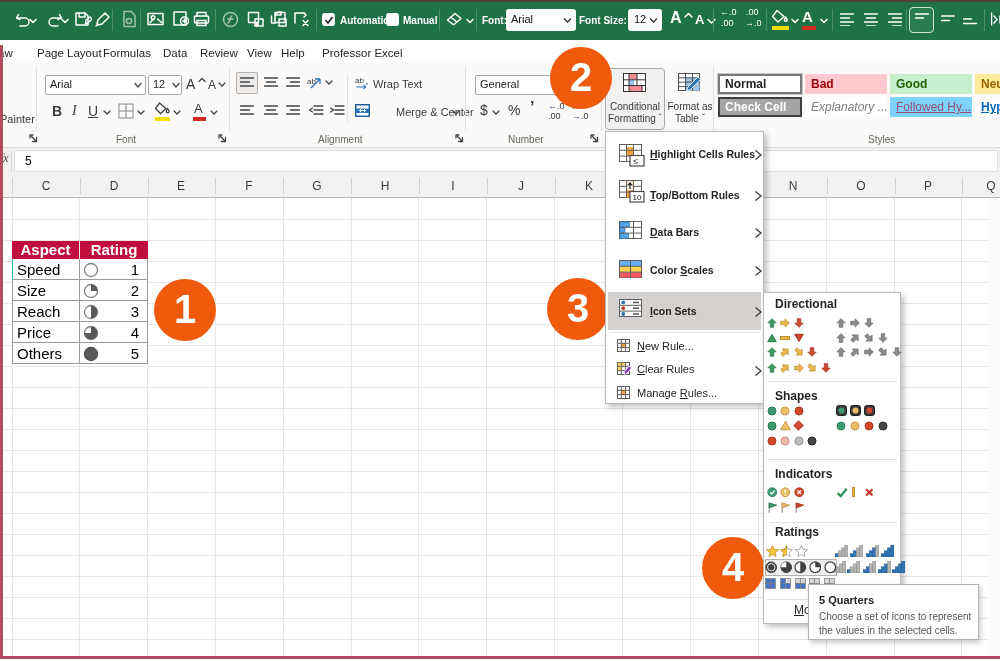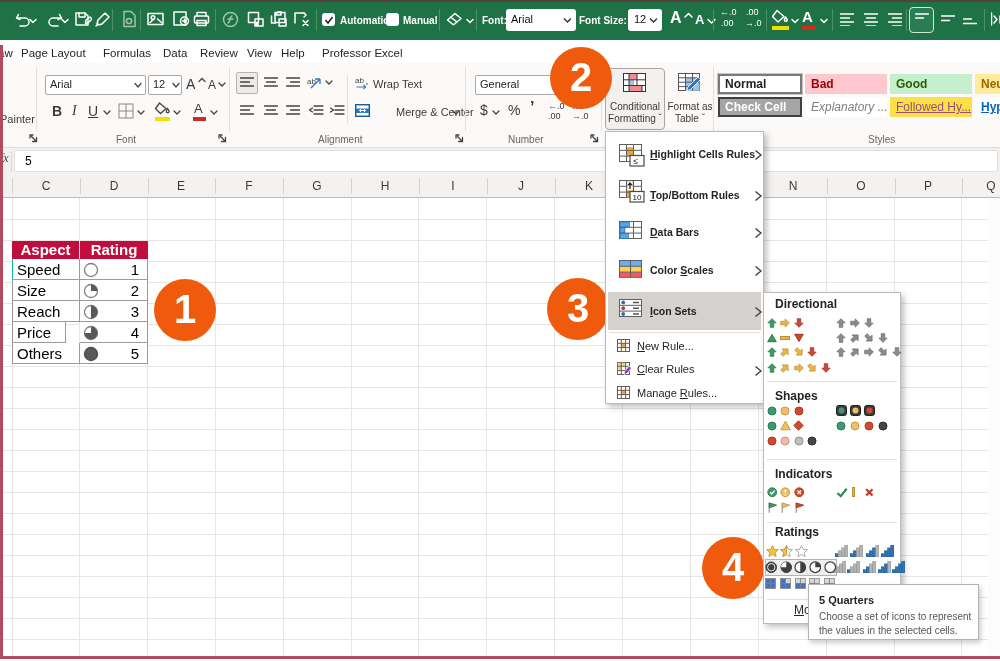--- a/index.html
+++ b/index.html
@@ -195,21 +195,21 @@
 <svg class="a" style="left:963px;top:17px" width="14" height="10">
       <path class="w" d="M0.5 2 h8 M0.5 6.5 h13" stroke-width="1.6"></path>
     </svg>
 <div class="sep" style="left:984px"></div>
 <svg class="a" style="left:991px;top:12px" width="10" height="14">
       <path class="w" d="M0.5 1 v12 M3 4 l3 3.5 -3 3.5 M9 4 v7" stroke-width="1.5"></path>
     </svg>
 </div>
 <div id="tabs" class="a">
 <span style="left:-2px">aw</span>
-<span style="left:21px">Page Layout</span>
+<span style="left:37px">Page Layout</span>
 <span style="left:103px">Formulas</span>
 <span style="left:163px">Data</span>
 <span style="left:200px">Review</span>
 <span style="left:247px">View</span>
 <span style="left:281px">Help</span>
 <span style="left:322px">Professor Excel</span>
 </div>
 <div id="ribbon" class="a">
 <div class="rtxt" style="left:0px;top:50px;">Painter</div>
 <svg class="launch" style="left:29px;top:71px">
@@ -355,21 +355,21 @@
 <div class="rtxt" style="left:664px;top:38px;width:52px;text-align:center;font-size:10px;">Format as</div>
 <div class="rtxt" style="left:664px;top:50px;width:52px;text-align:center;font-size:10px;">Table ˇ</div>
 <div class="gsep" style="left:713px"></div>
 
 <div class="a" style="left:718px;top:11px;width:84px;height:20px;background:#fff;border:2px solid #7a7a78;outline:1px solid #c8c6c4;font-size:12px;font-weight:700;color:#222;padding:1px 5px;">Normal</div>
 <div class="a" style="left:805px;top:11px;width:82px;height:20px;background:#ffc7ce;font-size:12px;font-weight:700;color:#9c0006;padding:3px 6px;white-space:nowrap;overflow:hidden;">Bad</div>
 <div class="a" style="left:890px;top:11px;width:82px;height:20px;background:#c6efce;font-size:12px;font-weight:700;color:#276100;padding:3px 6px;white-space:nowrap;overflow:hidden;">Good</div>
 <div class="a" style="left:975px;top:11px;width:25px;height:20px;background:#ffeb9c;font-size:12px;font-weight:700;color:#9c6500;padding:3px 6px;white-space:nowrap;overflow:hidden;">Neu</div>
 <div class="a" style="left:718px;top:34px;width:84px;height:20px;background:#a5a5a5;border:2px solid #3f3f3f;font-size:12px;font-weight:700;color:#fff;padding:1px 5px;">Check Cell</div>
 <div class="a" style="left:805px;top:34px;width:82px;height:20px;background:#fff;font-size:12px;font-style:italic;color:#7f7f7f;padding:3px 6px;white-space:nowrap;overflow:hidden;">Explanatory ...</div>
-<div class="a" style="left:890px;top:34px;width:82px;height:20px;background:#fde047;font-size:12px;color:#954f72;padding:3px 6px;white-space:nowrap;overflow:hidden;text-decoration:underline;">Followed Hy...</div>
+<div class="a" style="left:890px;top:34px;width:82px;height:20px;background:#7dd3fc;font-size:12px;color:#954f72;padding:3px 6px;white-space:nowrap;overflow:hidden;text-decoration:underline;">Followed Hy...</div>
 <div class="a" style="left:975px;top:34px;width:25px;height:20px;background:#fff;font-size:12px;color:#0563c1;padding:3px 6px;white-space:nowrap;overflow:hidden;text-decoration:underline;font-weight:700;">Hyp</div>
 <div class="glabel" style="left:868px;">Styles</div>
 </div>
 <div id="fbar" class="a"></div>
 <div class="a" style="left:0;top:151px;width:10px;height:20px;font-size:12px;font-style:italic;font-family:'Liberation Serif',serif;color:#444;overflow:hidden;">fx</div>
 <div id="fxin" class="a"></div>
 <div class="a" style="left:11px;top:151px;width:1px;height:21px;background:#d8d6d4;"></div>
 <div class="a" style="left:25px;top:154px;font-size:12px;color:#000;">5</div>
 <div id="chead" class="a">
 <i style="left:9px"></i>
@@ -441,21 +441,21 @@
 <div class="a gl" style="left:894px;top:198px;width:1px;height:458px;"></div>
 <div class="a gl" style="left:961px;top:198px;width:1px;height:458px;"></div>
 <div class="a gl" style="left:988px;top:198px;width:1px;height:458px;"></div>
 <div class="a" style="left:988px;top:198px;width:12px;height:458px;background:#fcfcfc;"></div>
 
 <div class="th" style="left:12px;top:241px;width:67px;height:18px;">Aspect</div>
 <div class="th" style="left:80px;top:241px;width:68px;height:18px;">Rating</div>
 <div class="tc" style="left:12px;top:259px;width:68px;height:21px;border-left:1px solid #14b8a6;padding:2px 0 0 4px;">Speed</div>
 <div class="tc" style="left:12px;top:280px;width:68px;height:21px;border-left:1px solid #9b9b9b;padding:2px 0 0 4px;">Size</div>
 <div class="tc" style="left:12px;top:301px;width:68px;height:21px;border-left:1px solid #9b9b9b;padding:2px 0 0 4px;">Reach</div>
-<div class="tc" style="left:12px;top:322px;width:54px;height:21px;border-left:1px solid #9b9b9b;padding:2px 0 0 4px;">Price</div>
+<div class="tc" style="left:12px;top:322px;width:68px;height:21px;border-left:1px solid #9b9b9b;padding:2px 0 0 4px;">Price</div>
 <div class="tc" style="left:12px;top:343px;width:68px;height:21px;border-left:1px solid #9b9b9b;padding:2px 0 0 4px;">Others</div>
 <div class="tc" style="left:80px;top:259px;width:68px;height:21px;padding:2px 8px 0 0;text-align:right;">1</div>
 <div class="tc" style="left:80px;top:280px;width:68px;height:21px;padding:2px 8px 0 0;text-align:right;">2</div>
 <div class="tc" style="left:80px;top:301px;width:68px;height:21px;padding:2px 8px 0 0;text-align:right;">3</div>
 <div class="tc" style="left:80px;top:322px;width:68px;height:21px;padding:2px 8px 0 0;text-align:right;">4</div>
 <div class="tc" style="left:80px;top:343px;width:68px;height:21px;padding:2px 8px 0 0;text-align:right;">5</div>
 <svg class="a" style="left:83px;top:262px" width="16" height="16">
     <circle cx="8" cy="8" r="6.5" fill="#fff" stroke="#808080" stroke-width="1.3"></circle>
   </svg>
 <svg class="a" style="left:83px;top:283px" width="16" height="16">

